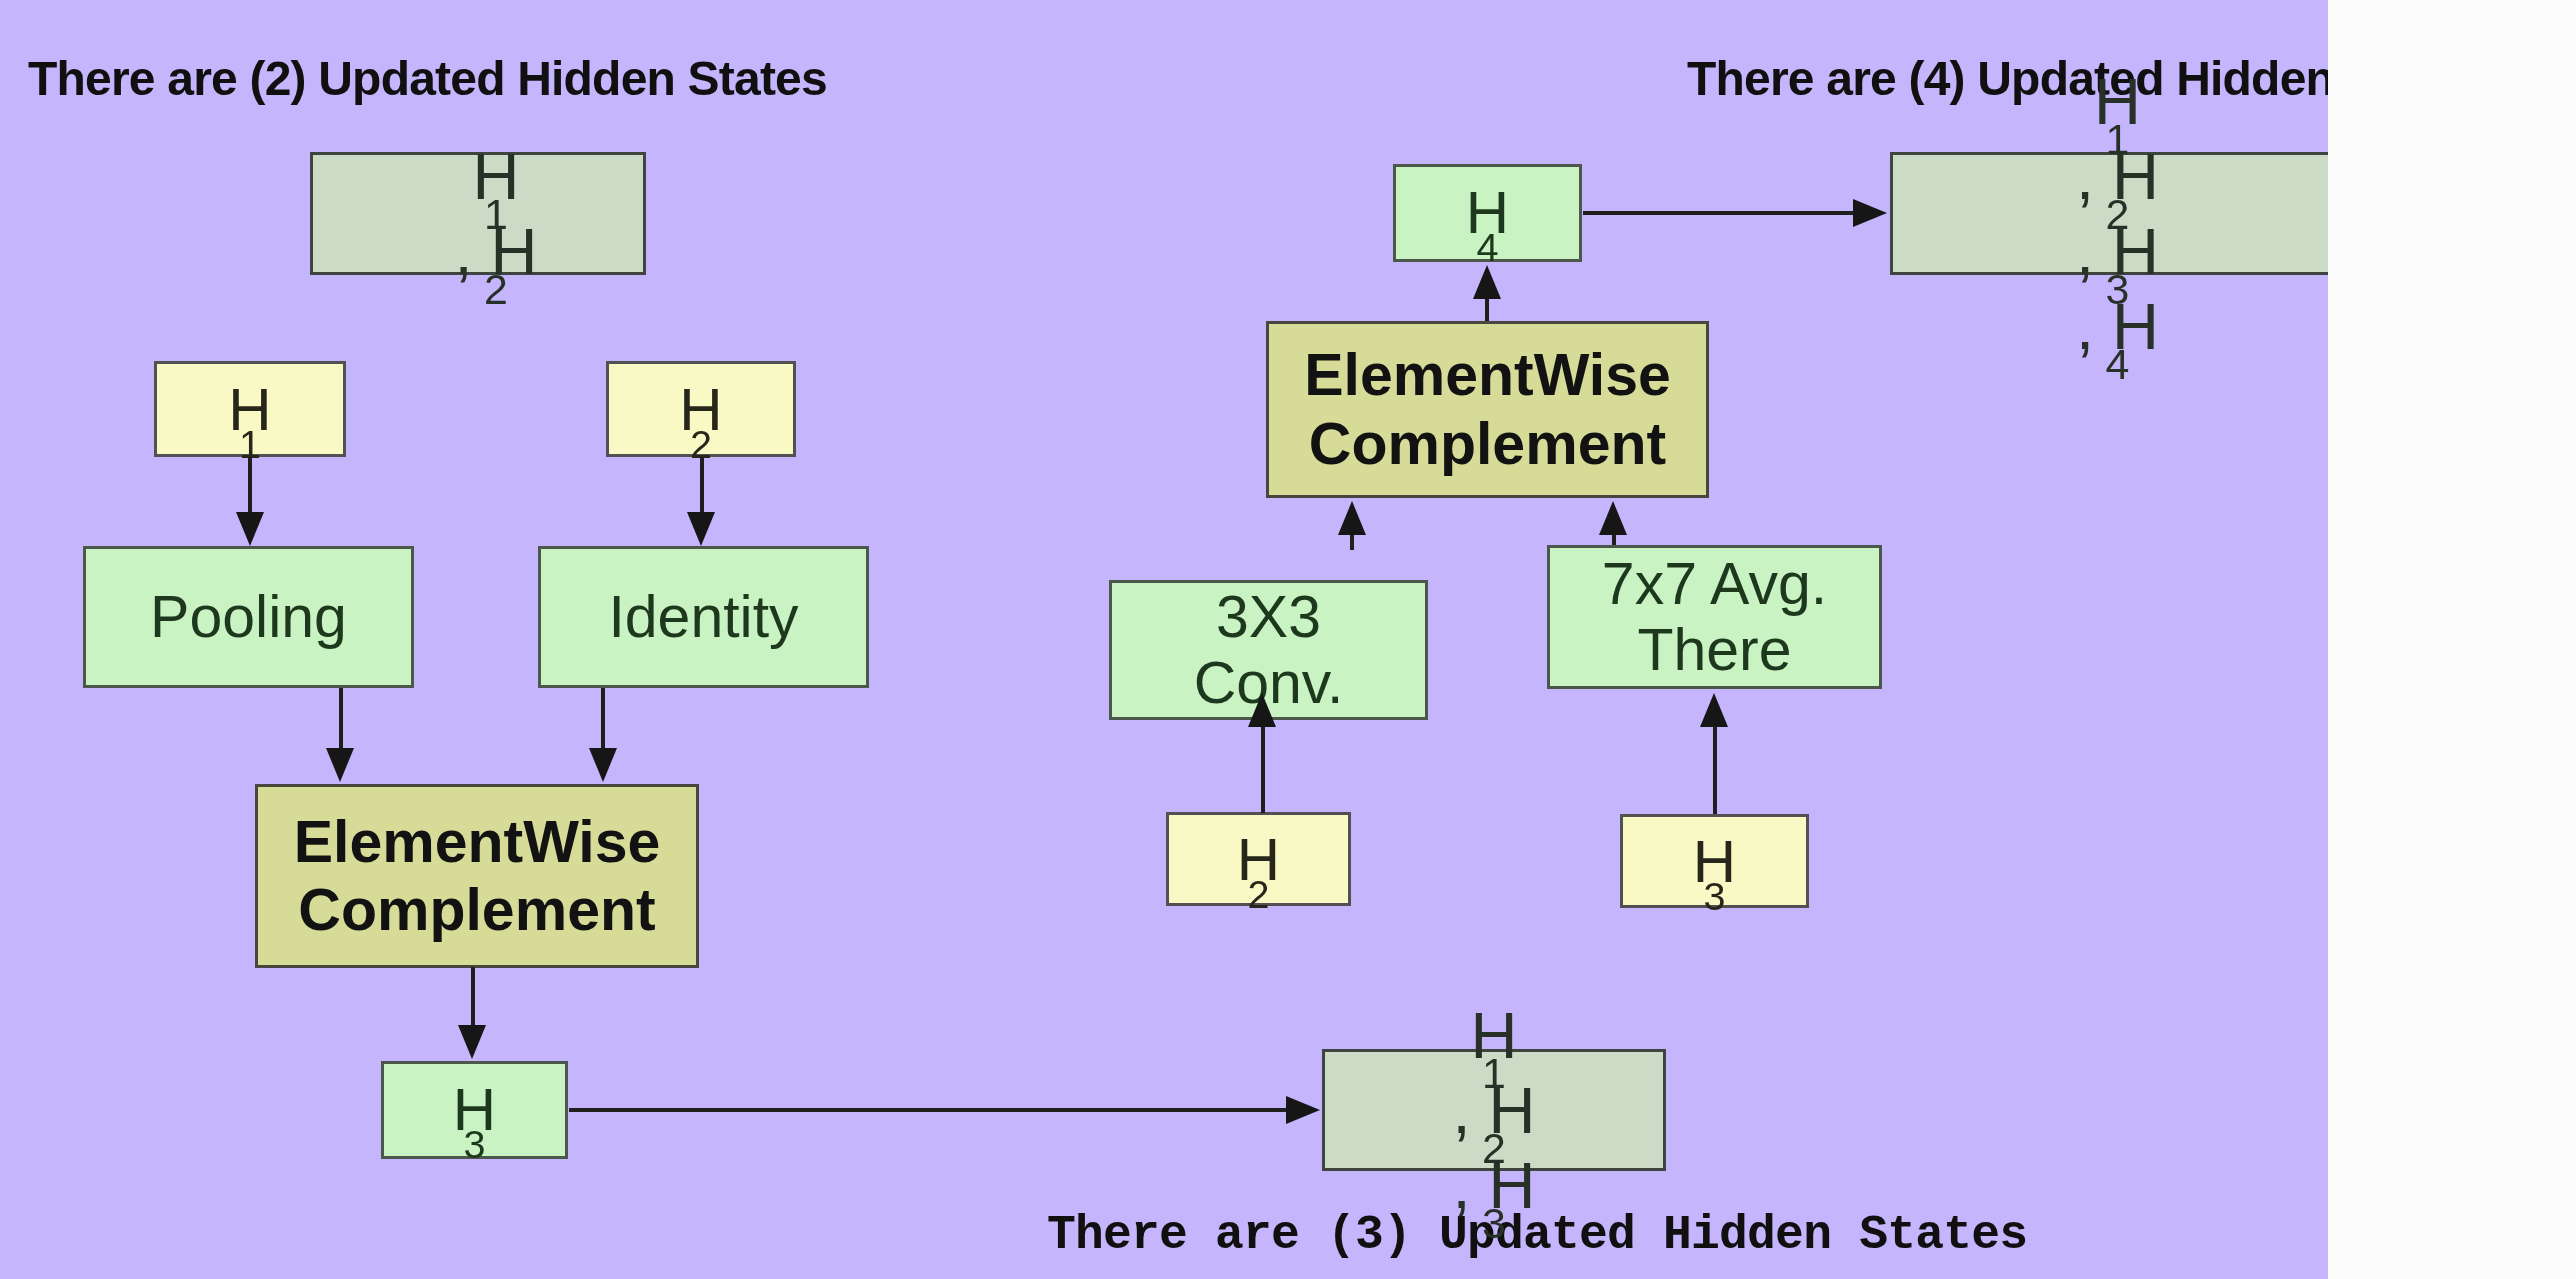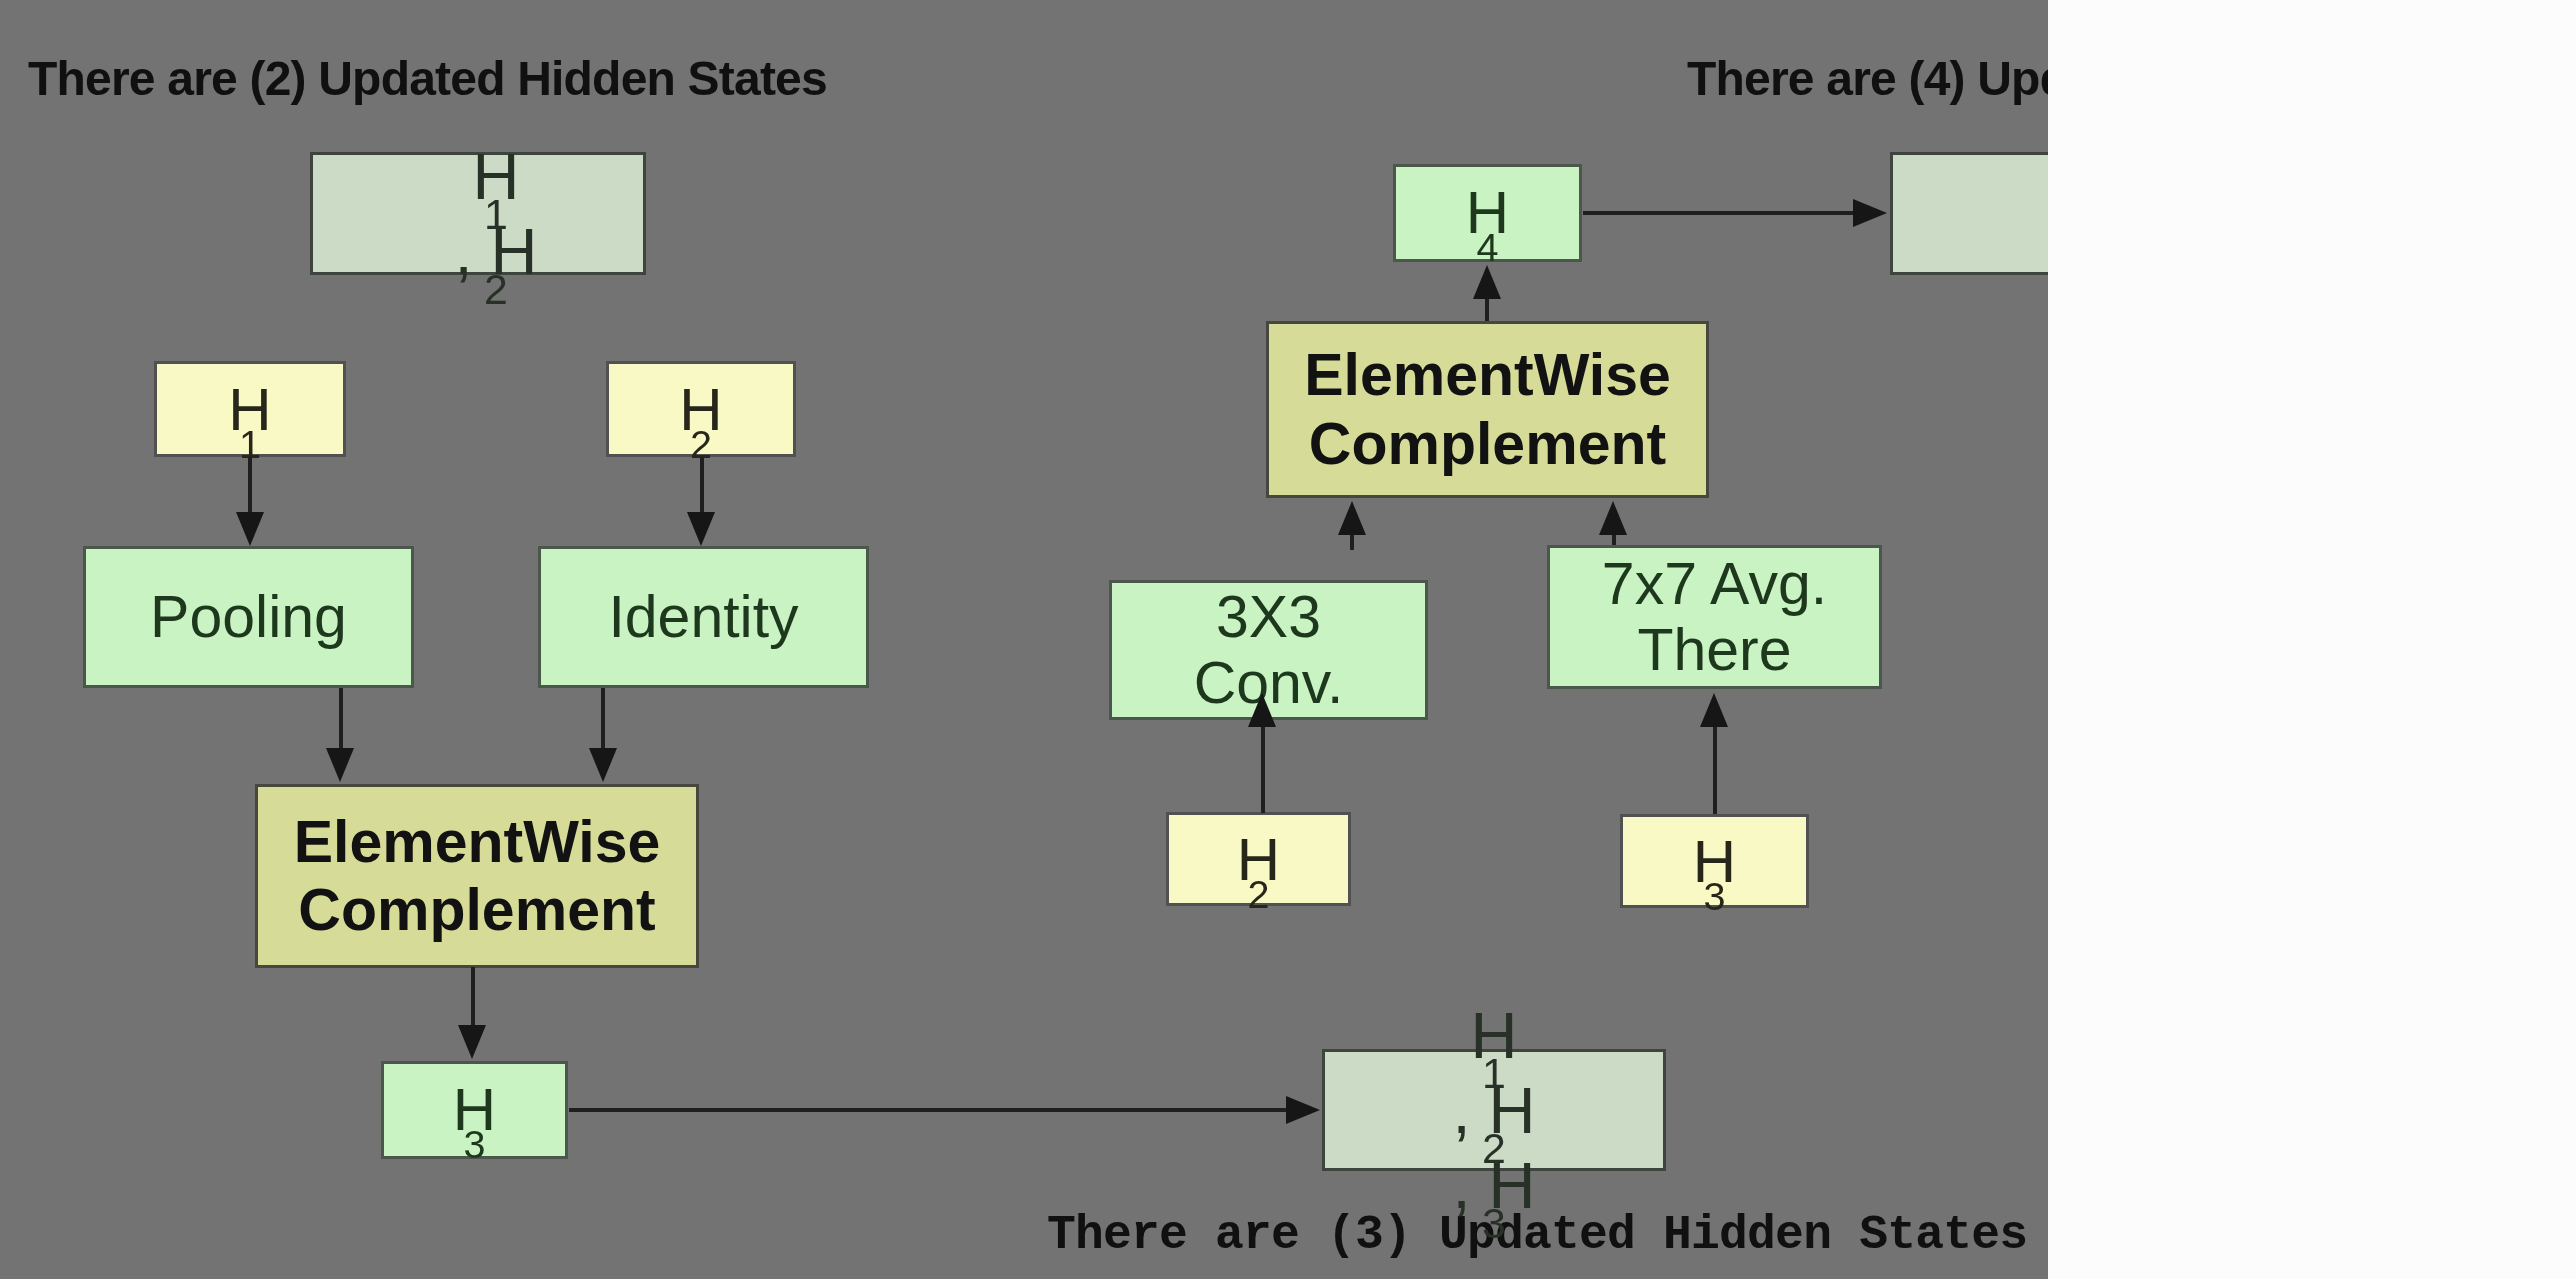--- a/index.html
+++ b/index.html
@@ -2,22 +2,22 @@
 <html style="font-size:12.3px"><head>
 <meta charset="utf-8">
 <style>
   html,body{margin:0;padding:0;}
   body{
     width:2576px;height:1280px;
     background:#fcfcfc;
     font-family:"Liberation Sans", sans-serif;
   }
   #canvas{
-    position:relative;width:2048px;height:1280px;overflow:hidden;
-    background:#737373;
+    position:relative;width:2328px;height:1280px;overflow:hidden;
+    background:#c4b5fd;
   }
   .title{
     position:absolute;
     font-weight:bold;
     font-size:48px;
     color:#101010;
     letter-spacing:-0.8px;
     white-space:nowrap;
   }
   .box{

